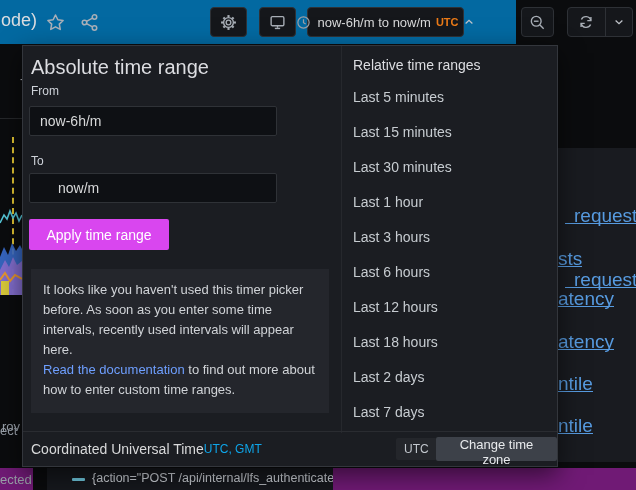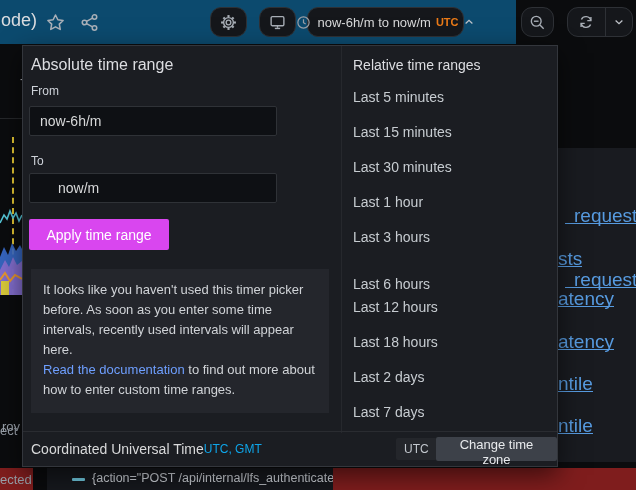--- a/index.html
+++ b/index.html
@@ -1,51 +1,51 @@
 <!DOCTYPE html>
 <html><head>
 <meta charset="utf-8">
 <style>
   * { box-sizing: border-box; margin: 0; padding: 0; }
   html,body { width:636px; height:490px; overflow:hidden; background:#0b0c0e;
     font-family:"Liberation Sans", sans-serif; }
   .abs { position:absolute; }
 
   
-  .toolbar { position:absolute; left:0; top:0; width:516px; height:44px; background:#0c4a6e; }
+  .toolbar { position:absolute; left:0; top:0; width:516px; height:44px; background:#0369a1; }
   .title-frag { position:absolute; left:1px; top:10px; font-size:18px; color:#dcdde0; }
   .tb-icon { position:absolute; top:13px; width:19px; height:19px; cursor:pointer; }
   .tbtn { position:absolute; top:7px; height:30px; background:#15171b; border:1px solid #2e3136;
-    border-radius:11px; display:flex; align-items:center; justify-content:center;
+    border-radius:4px; display:flex; align-items:center; justify-content:center;
     color:#a5abb3; cursor:pointer; }
   .tp-label { font-size:13px; color:#d8d9da; margin-left:6px; white-space:nowrap; }
   .tp-tz { font-size:11px; font-weight:700; color:#eb7b18; margin:0 4px 0 5px; }
   .grp-divider { width:1px; height:28px; background:#2e3136; }
 
   
   .bg-frag { color:#c6cbd1; font-size:13px; position:absolute; }
   .bg-row { color:#9aa1aa; font-size:13px; position:absolute; }
   .bg-hline { position:absolute; left:0; top:118px; width:22px; height:1px; background:#26282b; }
   .vline-dashed { position:absolute; left:12px; top:137px; width:0; height:158px;
     border-left:2px dashed #e3c432; }
   .right-panel { position:absolute; left:558px; top:148px; width:78px; height:314px; background:#191b20; }
   .bg-link { position:absolute; font-size:19px; color:#579be0; border-bottom:1px solid #579be0;
     cursor:pointer; white-space:nowrap; line-height:15px; }
   .pad-left { padding-left:9px; }
 
-  .legend-strip { position:absolute; left:0; top:468px; width:636px; height:22px; background:#7f1d1d; }
+  .legend-strip { position:absolute; left:0; top:468px; width:636px; height:22px; background:#701a75; }
   .legend-gap { position:absolute; left:33px; top:0; width:14px; height:22px; background:#0a0b0d; }
   .legend-row-bg { position:absolute; left:47px; top:0; width:286px; height:22px; background:#16181d; overflow:hidden; }
   .legend-dash { position:absolute; left:25px; top:10px; width:13px; height:3px; background:#70c8de; border-radius:1px; }
   .legend-text { position:absolute; left:45px; top:3px; font-size:12.5px; color:#ccd0d6; white-space:nowrap; }
 
   
   .timepanel { position:absolute; left:22px; top:45px; width:536px; height:422px;
     background:#1b1d22; border:1px solid #33363c; box-shadow:0 8px 24px rgba(0,0,0,.55); z-index:10; }
-  .abs-title { position:absolute; left:8px; top:10px; font-size:16px; font-weight:500; color:#dcdde1; }
+  .abs-title { position:absolute; left:8px; top:10px; font-size:20px; font-weight:500; color:#dcdde1; }
   .fld-label { position:absolute; left:8px; font-size:12px; color:#ced2d9; }
   .fld-input { position:absolute; left:6px; width:248px; height:30px; background:#0e1014;
     border:1px solid #2f3237; border-radius:2px; color:#d8d9da; font-size:14px;
     padding:0 10px; font-family:"Liberation Sans", sans-serif; outline:none; }
   .apply-btn { position:absolute; left:6px; top:173px; width:140px; height:31px; background:#d946ef;
     border:none; border-radius:2px; color:#fff; font-size:14px; font-weight:500;
     font-family:"Liberation Sans", sans-serif; cursor:pointer; }
   .info-box { position:absolute; left:8px; top:223px; width:298px; height:144px; background:#24262c;
     padding:11px 12px; font-size:13px; line-height:20px; color:#d0d3d7; }
   .info-link { color:#6e9fff; cursor:pointer; }
@@ -215,21 +215,21 @@
 
   <div class="v-divider"></div>
 
   <div class="rel-section">
     <div class="rel-title">Relative time ranges</div>
     <div class="rel-item" style="top:34px;">Last 5 minutes</div>
     <div class="rel-item" style="top:69px;">Last 15 minutes</div>
     <div class="rel-item" style="top:104px;">Last 30 minutes</div>
     <div class="rel-item" style="top:139px;">Last 1 hour</div>
     <div class="rel-item" style="top:174px;">Last 3 hours</div>
-    <div class="rel-item" style="top:221px;">Last 6 hours</div>
+    <div class="rel-item" style="top:209px;">Last 6 hours</div>
     <div class="rel-item" style="top:244px;">Last 12 hours</div>
     <div class="rel-item" style="top:279px;">Last 18 hours</div>
     <div class="rel-item" style="top:314px;">Last 2 days</div>
     <div class="rel-item" style="top:349px;">Last 7 days</div>
   </div>
 
   <div class="panel-footer">
     <span class="tz-name">Coordinated Universal Time</span>
     <span class="tz-detail">UTC, GMT</span>
     <span class="tz-badge">UTC</span>

